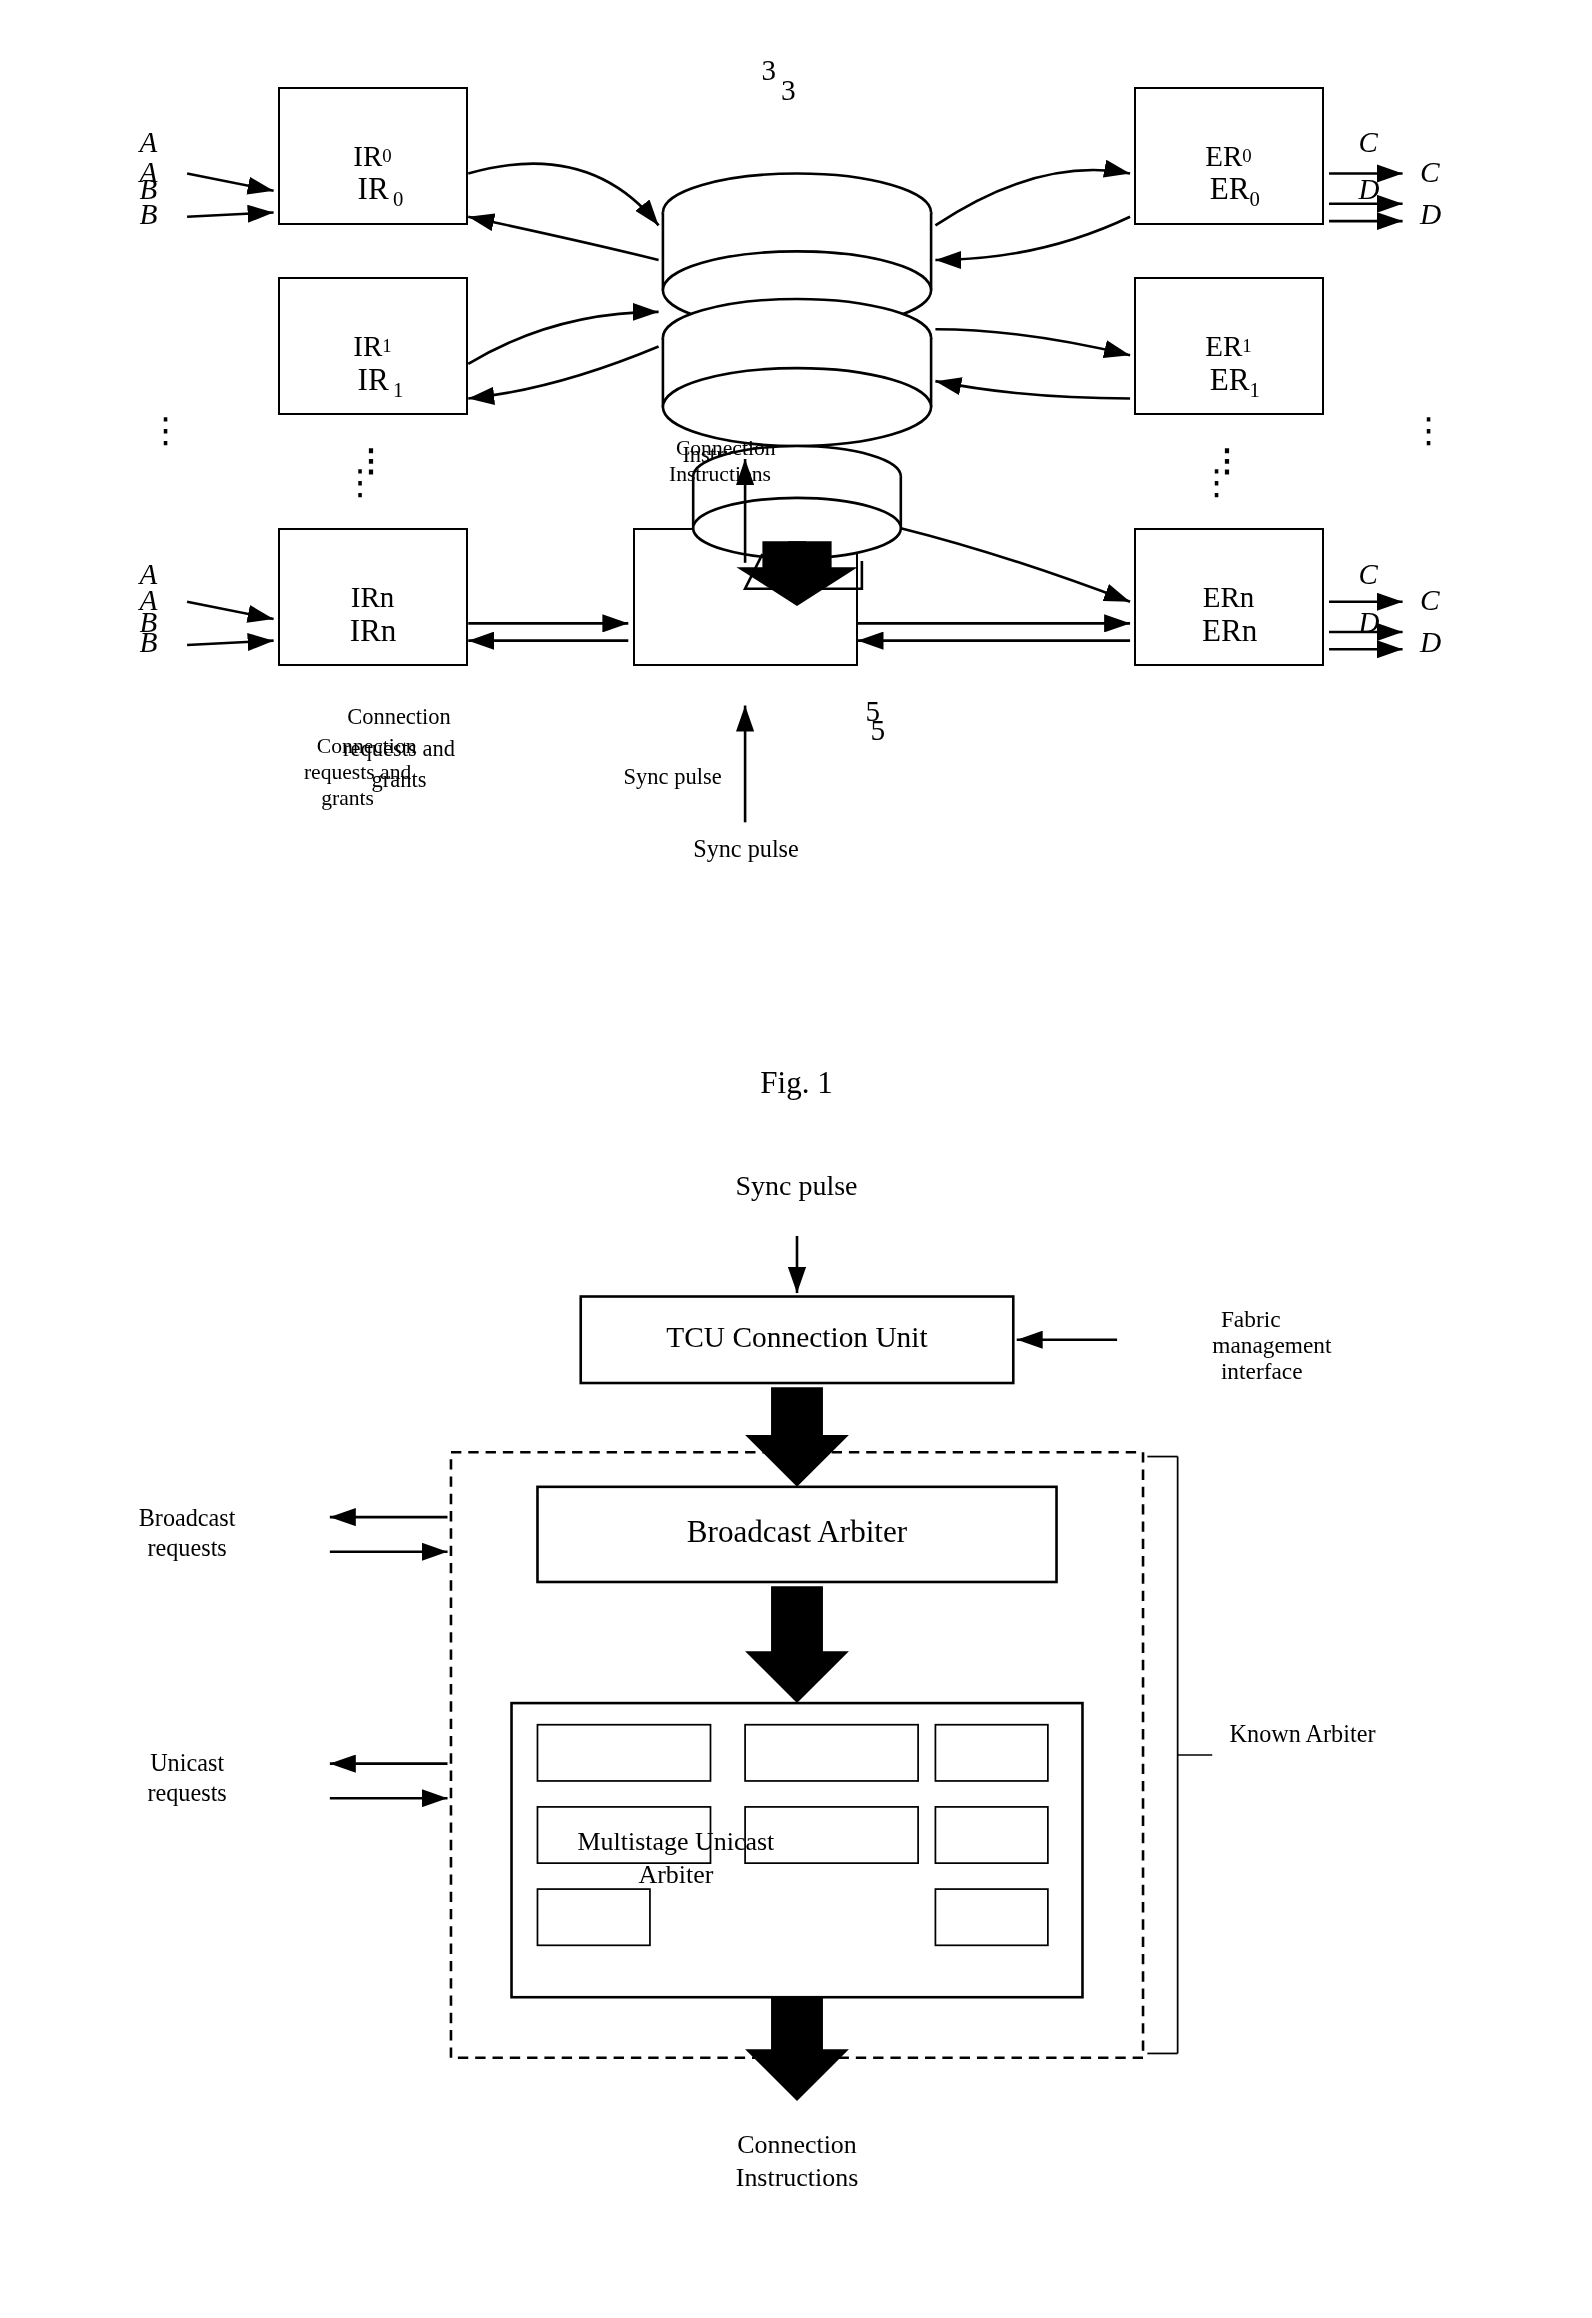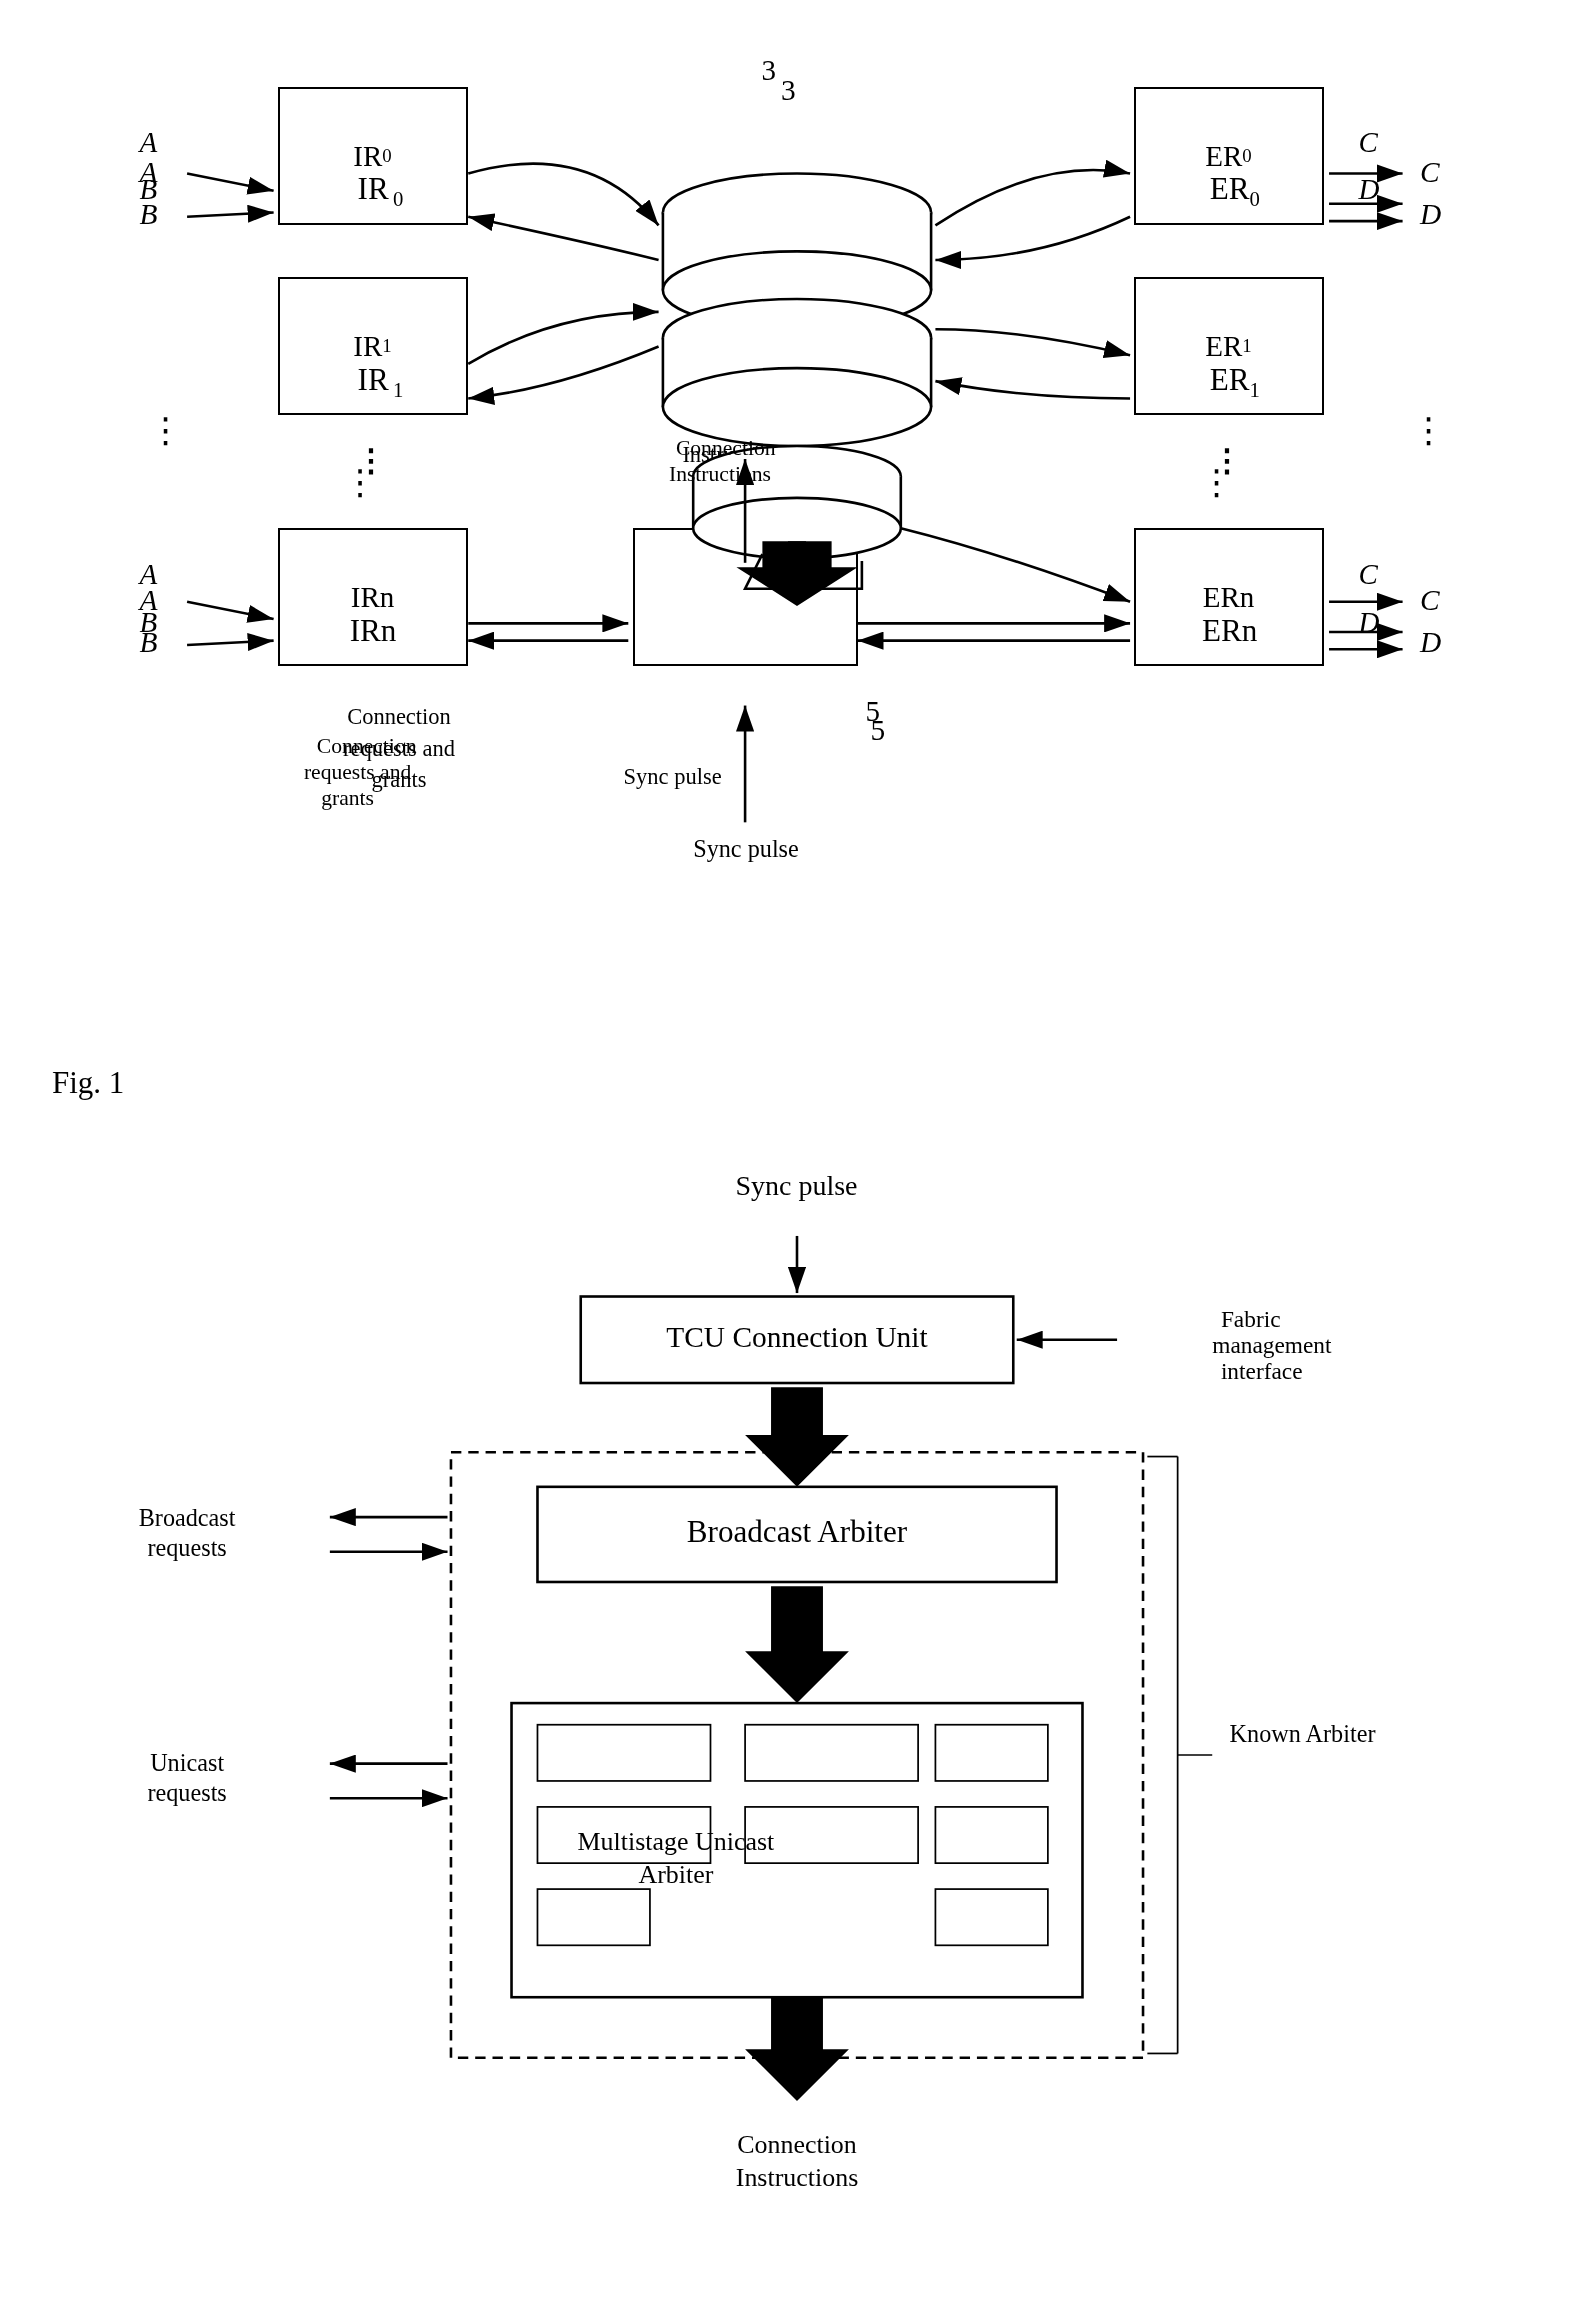--- a/index.html
+++ b/index.html
@@ -22,21 +22,21 @@
 
     
     .fig1-container {
       position: relative;
       width: 1488px;
       height: 1021px;
       margin: 0 auto;
     }
 
     .fig1-label {
-      text-align: left;
+      text-align: center;
       font-size: 31px;
       margin-top: 8.7px;
     }
 
     
     .box {
       position: absolute;
       border: 2.6px solid #000;
       background: #fff;
       display: flex;

